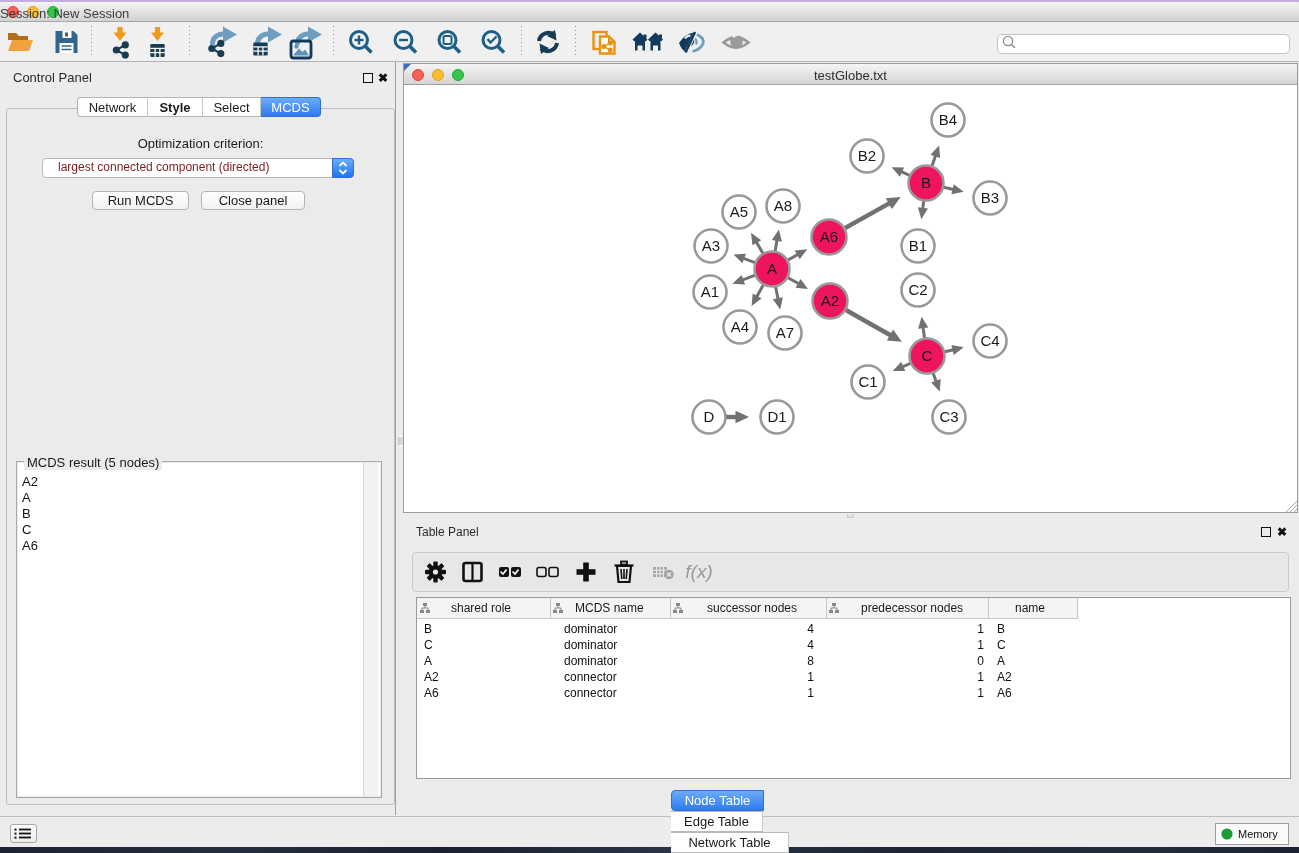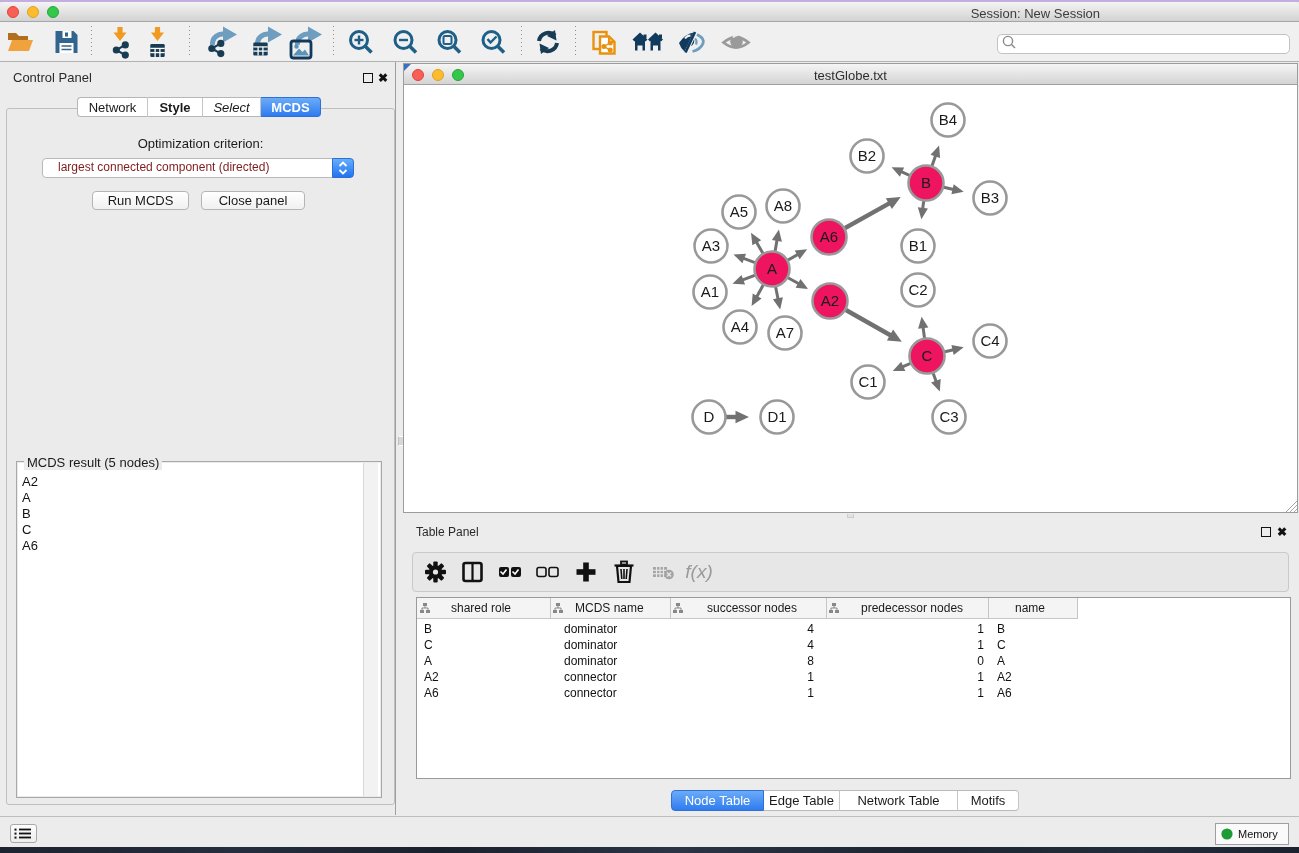--- a/index.html
+++ b/index.html
@@ -1,31 +1,31 @@
 <!DOCTYPE html>
 <html><head><meta charset="utf-8"><style>
 *{margin:0;padding:0;box-sizing:border-box;font-family:"Liberation Sans",sans-serif;}
 body{width:1299px;height:853px;position:relative;background:#ececec;overflow:hidden;}
 .abs{position:absolute;}
 #topstrip{left:0;top:0;width:1299px;height:2px;background:#c4aede;}
 #titlebar{left:0;top:2px;width:1299px;height:20px;background:linear-gradient(#f4f4f4,#d2d2d2);border-bottom:1px solid #a6a6a6;border-radius:5px 5px 0 0;}
 .tl{position:absolute;width:12px;height:12px;border-radius:50%;top:6px;}
-#titletext{left:0;top:6px;width:1100px;text-align:right;font-size:13px;color:#3c3c3c;}
+#titletext{left:0;top:6px;width:1100px;text-align:left;font-size:13px;color:#3c3c3c;}
 #toolbar{left:0;top:22px;width:1299px;height:40px;background:#f0f0f0;border-bottom:1px solid #b2b2b2;}
 .sep{position:absolute;top:4px;height:32px;width:1px;background-image:linear-gradient(#909090 25%,transparent 25%);background-size:1px 4px;}
 #search{position:absolute;left:997px;top:34px;width:293px;height:20px;background:#fff;border:1px solid #c2c2c2;border-radius:5px;}
 
 #cptitle{left:13px;top:70px;font-size:13px;color:#2a2a2a;}
 .maxbox{position:absolute;width:10px;height:10px;border:1.6px solid #111;}
 .closex{position:absolute;font-size:12px;font-weight:bold;color:#111;}
 #tabpane{left:6px;top:108px;width:389px;height:697px;border:1px solid #bfbfbf;border-radius:3px;background:#ebebeb;}
 .tabrow{position:absolute;display:flex;height:20px;}
 .tab{height:20px;line-height:19px;font-size:13px;color:#1a1a1a;text-align:center;background:#fff;border-top:1px solid #b6b6b6;border-bottom:1px solid #b6b6b6;border-right:1px solid #c6c6c6;padding:0;}
 .tab.first{border-left:1px solid #b6b6b6;border-radius:4px 0 0 4px;}
-.tab.last{border-right:1px solid #b6b6b6;border-radius:0 4px 4px 0;font-weight:bold;}
+.tab.last{border-right:1px solid #b6b6b6;border-radius:0 4px 4px 0;}
 .tab.sel{background:linear-gradient(#6babf7,#2f7cf0);color:#fff;border-color:#2f6fd8;}
 #optlabel{left:6px;top:136px;width:389px;text-align:center;font-size:13px;color:#1a1a1a;}
 #combo{left:42px;top:158px;width:312px;height:20px;background:#fff;border:1px solid #b9b9b9;border-radius:4px;}
 #combotext{left:58px;top:160px;font-size:12px;color:#7f1d1d;}
 #combobtn{left:332px;top:158px;width:22px;height:20px;border-radius:0 4px 4px 0;background:linear-gradient(#67aefb,#2173f1);border:1px solid #2e6fd4;}
 .btn{position:absolute;height:19px;background:linear-gradient(#ffffff,#f1f1f1);border:1px solid #b5b5b5;border-radius:4px;font-size:13px;color:#1a1a1a;text-align:center;line-height:17px;}
 #groupbox{left:16px;top:461px;width:366px;height:337px;border:1px solid #a8a8a8;}
 #grouplabel{left:24px;top:455px;background:#ebebeb;padding:0 3px;font-size:13px;color:#1a1a1a;}
 #mcdslist{left:18px;top:463px;width:362px;height:333px;background:#fff;font-size:13px;line-height:16px;padding:11px 0 0 4px;color:#111;}
 #mcdsscroll{left:363px;top:463px;width:15px;height:333px;background:#f2f2f2;border-left:1px solid #d8d8d8;}
@@ -210,21 +210,21 @@
     <line x1="9.5" y1="9.5" x2="13" y2="13" stroke="#8a8a8a" stroke-width="1.4"></line>
   </svg>
 
 <div id="cptitle" class="abs">Control Panel</div>
 <div class="maxbox" style="left:363px;top:73px;"></div>
 <div class="closex" style="left:378px;top:71px;">✖</div>
 <div id="tabpane" class="abs"></div>
 <div class="tabrow" style="left:77px;top:97px;">
 <div class="tab first" style="width:71px;">Network</div>
 <div class="tab" style="width:55px;font-weight:bold;">Style</div>
-<div class="tab" style="width:58px;font-style:italic;">Select</div>
+<div class="tab" style="width:58px;">Select</div>
 <div class="tab last sel" style="width:60px;">MCDS</div>
 </div>
 <div id="optlabel" class="abs">Optimization criterion:</div>
 <div id="combo" class="abs"></div>
 <div id="combotext" class="abs">largest connected component (directed)</div>
 <div id="combobtn" class="abs"></div>
 <svg style="left:336px;top:161px" width="14" height="14">
     <path d="M 3.5 5 L 7 1.5 L 10.5 5" fill="none" stroke="#fff" stroke-width="1.8"></path>
     <path d="M 3.5 9 L 7 12.5 L 10.5 9" fill="none" stroke="#fff" stroke-width="1.8"></path>
   </svg>
@@ -444,23 +444,23 @@
 <div class="tcell" style="left:424px;top:670px;">A2</div>
 <div class="tcell" style="left:564px;top:670px;">connector</div>
 <div class="tcell" style="left:714px;top:670px;width:100px;text-align:right;">1</div>
 <div class="tcell" style="left:884px;top:670px;width:100px;text-align:right;">1</div>
 <div class="tcell" style="left:997px;top:670px;">A2</div>
 <div class="tcell" style="left:424px;top:686px;">A6</div>
 <div class="tcell" style="left:564px;top:686px;">connector</div>
 <div class="tcell" style="left:714px;top:686px;width:100px;text-align:right;">1</div>
 <div class="tcell" style="left:884px;top:686px;width:100px;text-align:right;">1</div>
 <div class="tcell" style="left:997px;top:686px;">A6</div>
-<div class="tabrow" style="left:671px;top:790px;">
+<div class="tabrow" style="left:671px;top:790px;flex-direction:column;">
 <div class="btab" style="width:93px;border-left:1px solid #b9b9b9;border-radius:4px 0 0 4px;background:linear-gradient(#6babf7,#2f7cf0);color:#fff;border-color:#2f6fd8;">Node Table</div>
-<div class="btab" style="width:76px;">Edge Table</div>
+<div class="btab" style="width:92px;">Edge Table</div>
 <div class="btab" style="width:118px;">Network Table</div>
 <div class="btab" style="width:61px;border-radius:0 4px 4px 0;">Motifs</div>
 </div>
 <div id="listbtn" class="abs"></div>
 <svg style="left:14px;top:828px" width="20" height="12">
     <g stroke="#111" stroke-width="1.8">
       <line x1="5" y1="1.5" x2="17" y2="1.5"></line>
       <line x1="5" y1="5.5" x2="17" y2="5.5"></line>
       <line x1="5" y1="9.5" x2="17" y2="9.5"></line>
     </g>

